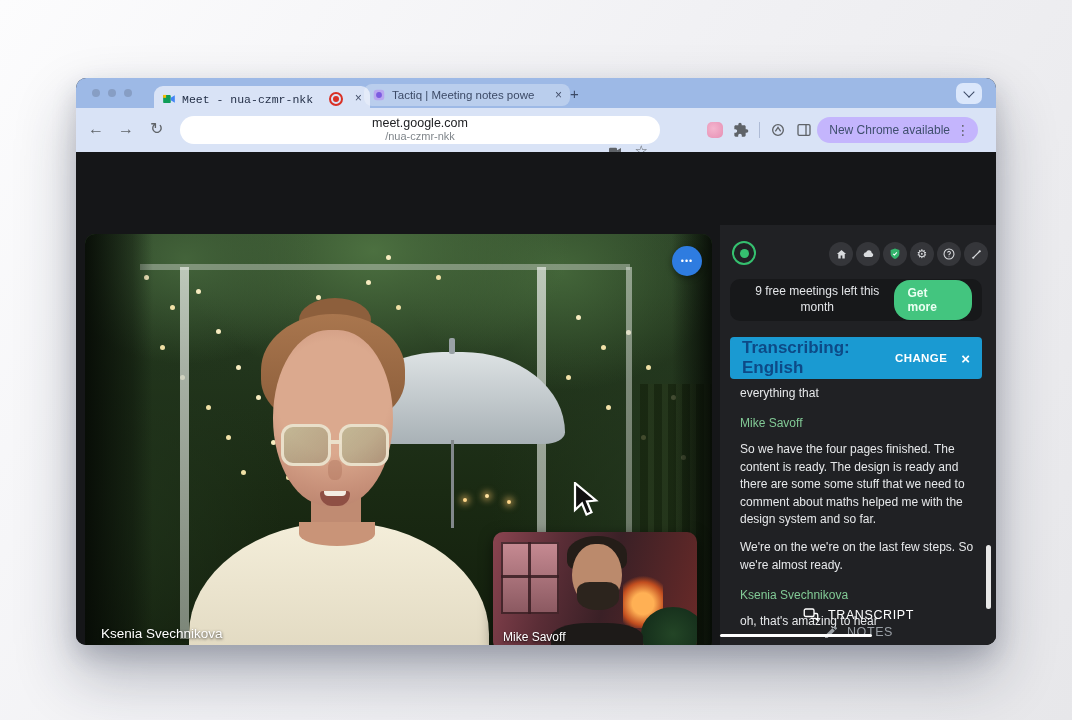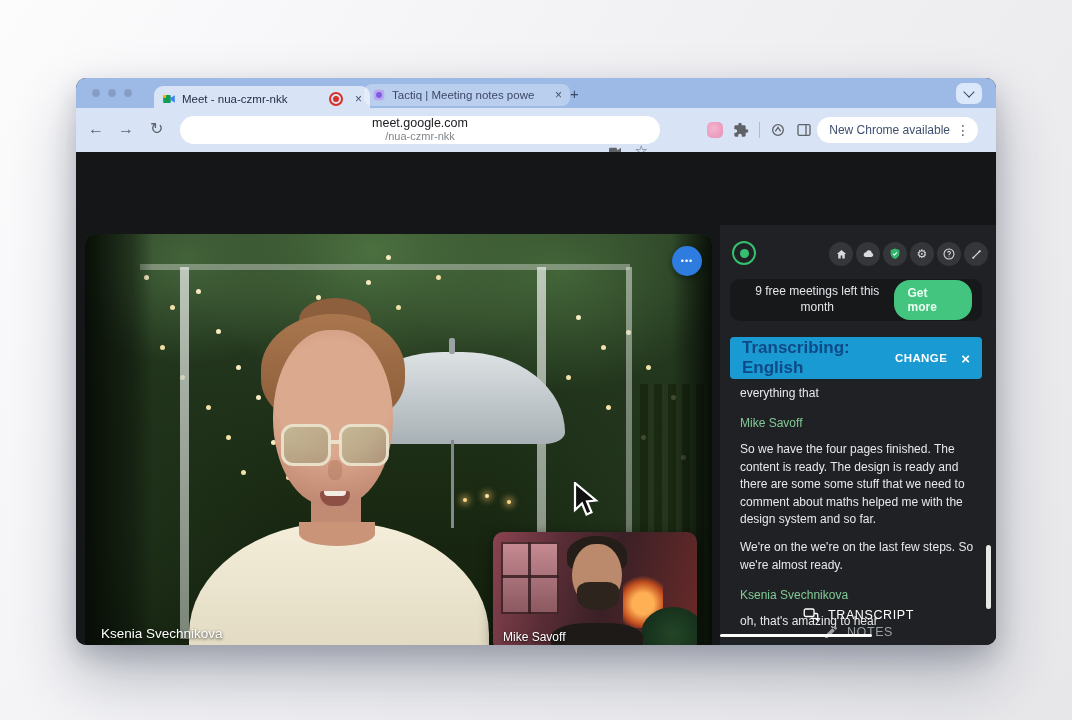--- a/index.html
+++ b/index.html
@@ -5,42 +5,42 @@
   html,body{margin:0;padding:0;width:1072px;height:720px;overflow:hidden;
     font-family:"Liberation Sans","DejaVu Sans",sans-serif;
     background:linear-gradient(125deg,#fcfcfd 0%,#f1f1f4 45%,#e7e7ea 100%);}
   
   .window{position:absolute;left:76px;top:78px;width:920px;height:567px;border-radius:10px;
     box-shadow:0 30px 60px rgba(25,35,60,.30),0 10px 24px rgba(25,35,60,.18);overflow:hidden;background:#141517;}
   
   .tabstrip{position:absolute;left:0;top:0;width:100%;height:30px;background:#9db9e6;}
   .traffic{position:absolute;top:11px;width:8px;height:8px;border-radius:50%;background:rgba(85,96,120,.30);}
   .tab{position:absolute;display:flex;align-items:center;font-size:11.5px;color:#243048;}
-  .tab-active{left:78px;top:8px;width:200px;height:26px;background:#d9e3f6;border-radius:9px 9px 0 0;padding:0 8px;}
+  .tab-active{left:78px;top:8px;width:200px;height:26px;background:#d9e3f6;border-radius:9px 9px 0 0;padding:0 8px;font-family:Liberation Mono, monospace;}
   .tab-inactive{left:288px;top:6px;width:190px;height:22px;background:rgba(255,255,255,.30);border-radius:8px;padding:0 8px;color:#3c4a66;}
   .tab-title{white-space:nowrap;overflow:hidden;text-overflow:ellipsis;flex:1;margin-left:6px;}
   .favicon{width:14px;height:14px;flex:0 0 auto;}
   .rec-dot{width:10px;height:10px;border:2px solid #d93025;border-radius:50%;position:relative;flex:0 0 auto;margin:0 6px;}
   .rec-dot::after{content:"";position:absolute;left:2px;top:2px;width:6px;height:6px;border-radius:50%;background:#d93025;}
   .tab-close{color:#44506b;font-size:12px;margin-left:6px;flex:0 0 auto;}
   .newtab{position:absolute;left:494px;top:7px;color:#3c4a66;font-size:15px;}
   .chevron-btn{position:absolute;right:14px;top:5px;width:26px;height:21px;border-radius:7px;background:#dbe7fb;display:flex;align-items:center;justify-content:center;}
   .chev{width:7px;height:7px;border-right:1.6px solid #3c4a66;border-bottom:1.6px solid #3c4a66;transform:rotate(45deg);margin-top:-3px;}
   
   .toolbar{position:absolute;left:0;top:30px;width:100%;height:44px;background:#d9e3f6;}
   .navbtn{position:absolute;top:12px;color:#5f6368;font-size:16px;line-height:18px;}
   .urlpill{position:absolute;left:104px;top:8px;width:480px;height:28px;background:#fff;border-radius:14px;display:flex;align-items:center;padding:0 12px;box-sizing:border-box;flex-direction:column;}
   .url-host{font-size:12.5px;color:#202124;}
   .url-path{font-size:11px;color:#80868b;}
   .tune{display:inline-block;width:14px;height:14px;margin-right:8px;}
   .urlicons{margin-left:auto;display:flex;align-items:center;gap:12px;color:#5f6368;}
   .extrow{position:absolute;right:150px;top:10px;display:flex;align-items:center;gap:10px;}
   .ext-divider{width:1px;height:16px;background:#aebbd6;}
   .avatar{width:22px;height:22px;border-radius:50%;background:radial-gradient(circle at 50% 36%,#caa07a 0 38%,#6b4a33 39% 62%,#3a2c22 63%);border:1px solid rgba(0,0,0,.1);}
-  .update-pill{position:absolute;right:18px;top:9px;height:26px;border-radius:13px;background:#ffffff;color:#3f4f6e;font-size:12px;display:flex;align-items:center;padding:0 8px 0 12px;gap:6px;}
+  .update-pill{position:absolute;right:18px;top:9px;height:26px;border-radius:13px;background:#c4b5fd;color:#3f4f6e;font-size:12px;display:flex;align-items:center;padding:0 8px 0 12px;gap:6px;}
   .pink-ext{width:16px;height:16px;border-radius:5px;background:radial-gradient(circle at 40% 40%,#f4b5ce,#e68fb4);}
   
   .content{position:absolute;left:0;top:74px;width:100%;height:493px;background:#151618;}
   .video{position:absolute;left:9px;top:82px;width:627px;height:417px;border-radius:10px;overflow:hidden;background:#0d130c;}
   .layer{position:absolute;}
   .foliage{left:0;top:0;width:100%;height:100%;background:
     radial-gradient(190px 150px at 16% 6%,#43633a,transparent 70%),
     radial-gradient(280px 190px at 46% 4%,#4c7040,transparent 70%),
     radial-gradient(230px 170px at 76% 9%,#436539,transparent 70%),
     radial-gradient(260px 340px at 97% 60%,#24381f,transparent 78%),

